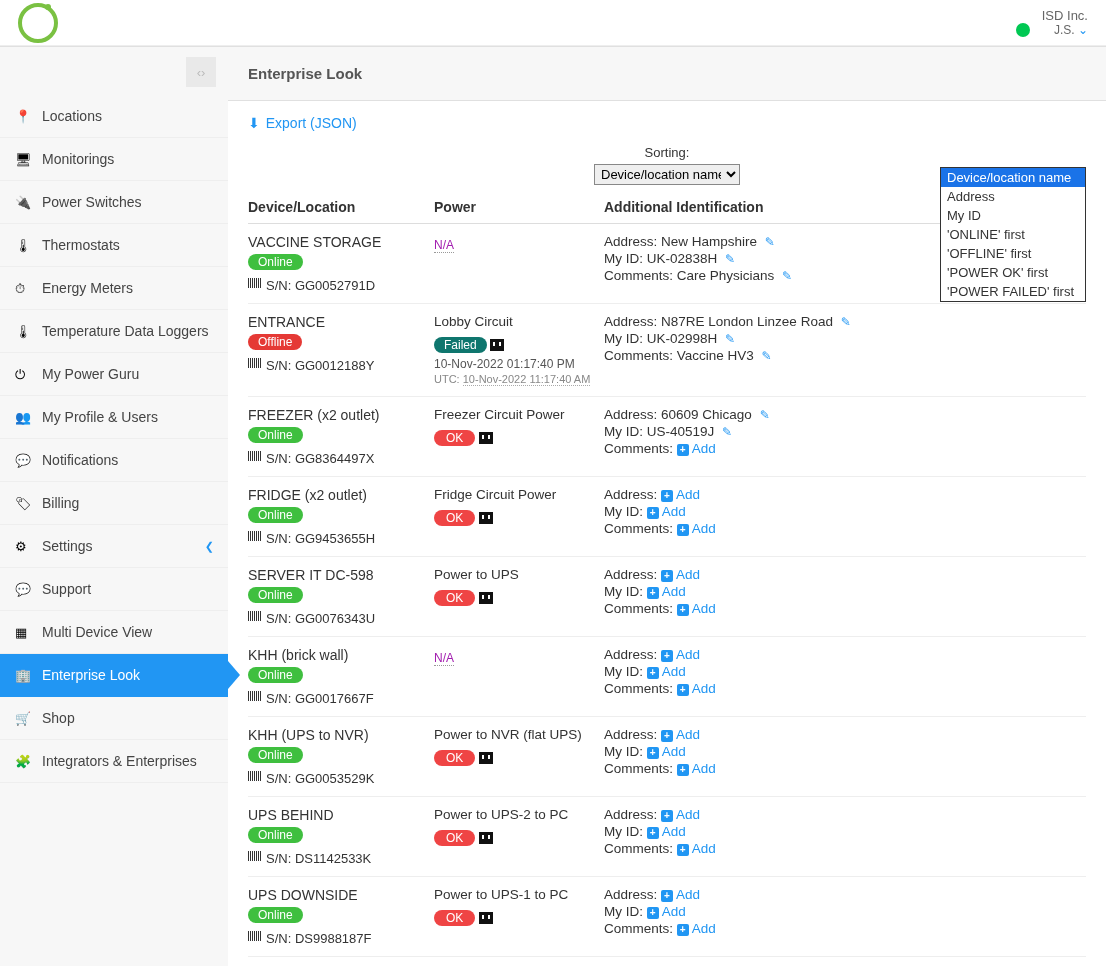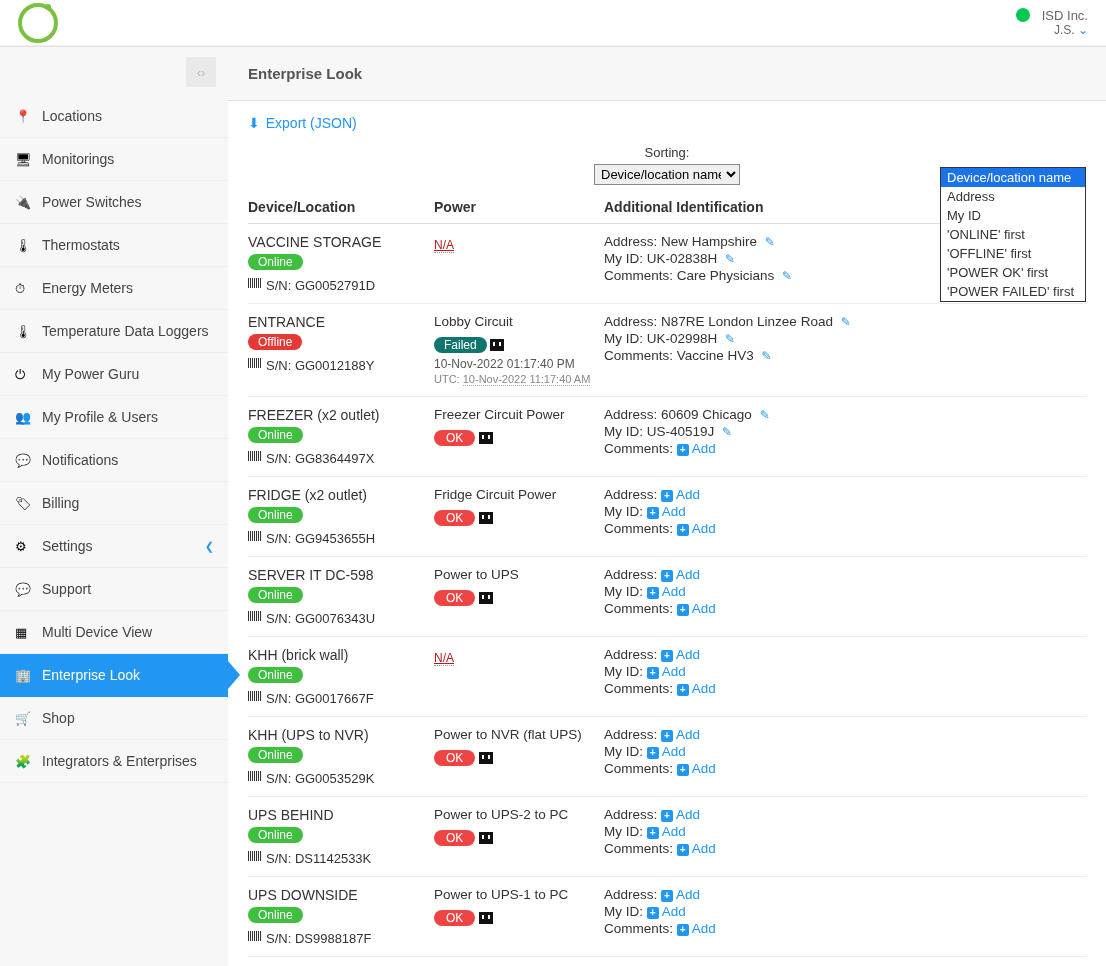--- a/index.html
+++ b/index.html
@@ -1,20 +1,20 @@
 <!DOCTYPE html>
 <html><head>
 <meta charset="utf-8">
 <style>
   * { box-sizing: border-box; margin: 0; padding: 0; }
   body { font-family: -apple-system, BlinkMacSystemFont, "Segoe UI", Arial, sans-serif; font-size: 14px; color: #333; background: #fff; width: 1106px; }
   .topbar { height: 46px; display: flex; align-items: center; justify-content: space-between; padding: 0 18px; border-bottom: 1px solid #eee; }
   .logo-circle { width: 40px; height: 40px; border: 4px solid #7ac142; border-radius: 50%; position: relative; }
   .logo-circle::before { content:""; position:absolute; width:6px; height:6px; background:#7ac142; border-radius:50%; top:-3px; right:3px; }
-  .topbar-right { display:flex; align-items:flex-start; gap:12px; }
+  .topbar-right { display:flex; align-items:flex-end; gap:12px; }
   .status-dot { width:14px; height:14px; background:#00c853; border-radius:50%; }
   .company-block { text-align:right; color:#666; font-size:13px; line-height:1.2; }
   .user-line { color:#666; font-size:12px; }
   .user-line .chev { color:#2196f3; }
 
   .layout { display:flex; min-height: 920px; }
   .sidebar { width:228px; background:#f7f7f7; border-top:1px solid #e0e0e0; position:relative; }
   .collapse-box { position:absolute; top:10px; right:12px; width:30px; height:30px; background:#e9e9e9; display:flex; align-items:center; justify-content:center; color:#bbb; font-size:13px; cursor:pointer; }
   .nav { margin-top: 48px; }
   .nav-item { display:flex; align-items:center; gap:10px; padding: 12px 14px; color:#444; font-size:14px; cursor:pointer; border-bottom:1px solid #eee; position:relative; }
@@ -44,21 +44,21 @@
   .col-addl   { flex:1; }
 
   .row { display:flex; padding:10px 0; border-bottom:1px solid #eee; }
   .row .col-device, .row .col-power, .row .col-addl { font-size:13.5px; }
   .device-name { color:#333; font-size:14px; }
   .badge { display:inline-block; padding:1px 10px; border-radius:10px; color:#fff; font-size:12px; margin-top:4px; }
   .badge-online { background:#3fbf3f; }
   .badge-offline { background:#e53935; }
   .badge-ok { background:#ef4444; padding:1px 12px; }
   .badge-failed { background:#0f766e; padding:1px 10px; }
-  .badge-na { background:none; color:#b91c1c; border-bottom:1px dotted #999; border-radius:0; padding:0;text-decoration:underline; }
+  .badge-na { background:none; color:#a21caf; border-bottom:1px dotted #999; border-radius:0; padding:0; }
   .sn-line { margin-top:8px; color:#333; font-size:13px; display:flex; align-items:flex-start; gap:4px; }
   .barcode-icon { display:inline-block; width:14px; height:10px; background: repeating-linear-gradient(90deg,#333 0 1px, transparent 1px 2px); }
   .plug-icon { display:inline-block; width:14px; height:12px; background:#111; position:relative; vertical-align:middle; }
   .plug-icon::before, .plug-icon::after { content:""; position:absolute; width:2px; height:4px; background:#fff; top:3px; }
   .plug-icon::before { left:3px; } .plug-icon::after { right:3px; }
   .timestamp { color:#555; font-size:12px; margin-top:4px; }
   .timestamp-utc { color:#888; font-size:11px; margin-top:2px; border-bottom:1px dotted #aaa; display:inline-block; }
 
   .addl-line { margin-top:2px; font-size:13.5px; }
   .addl-line:first-child { margin-top:0; }

